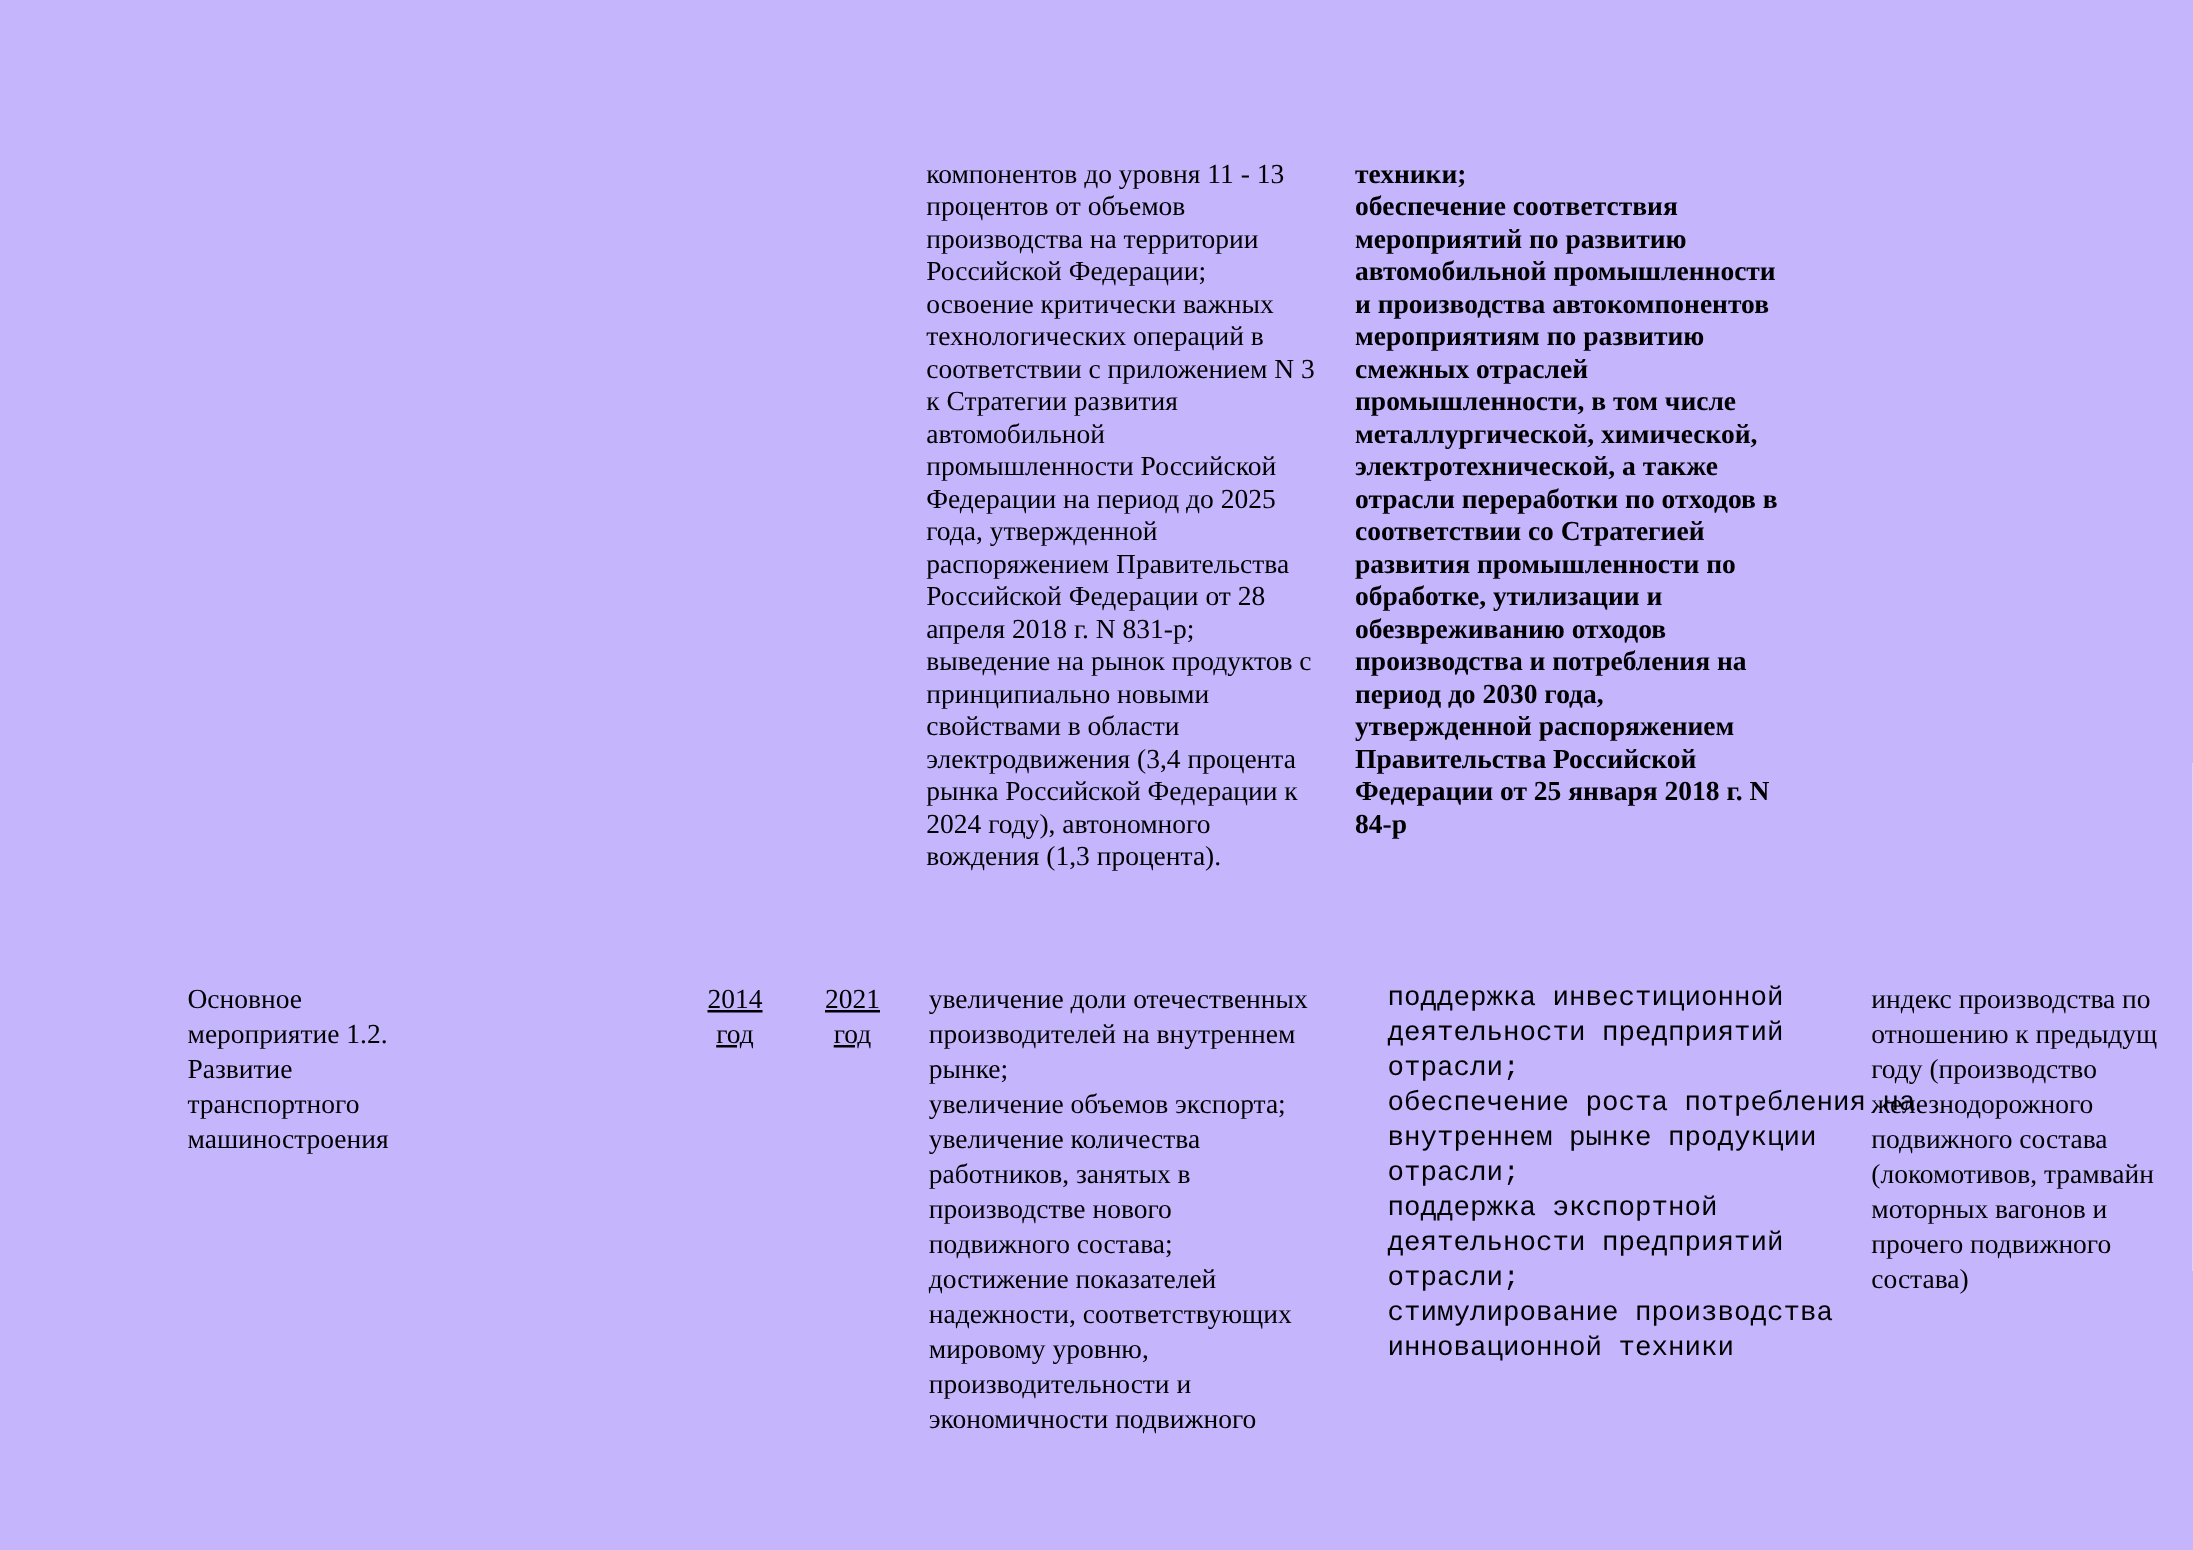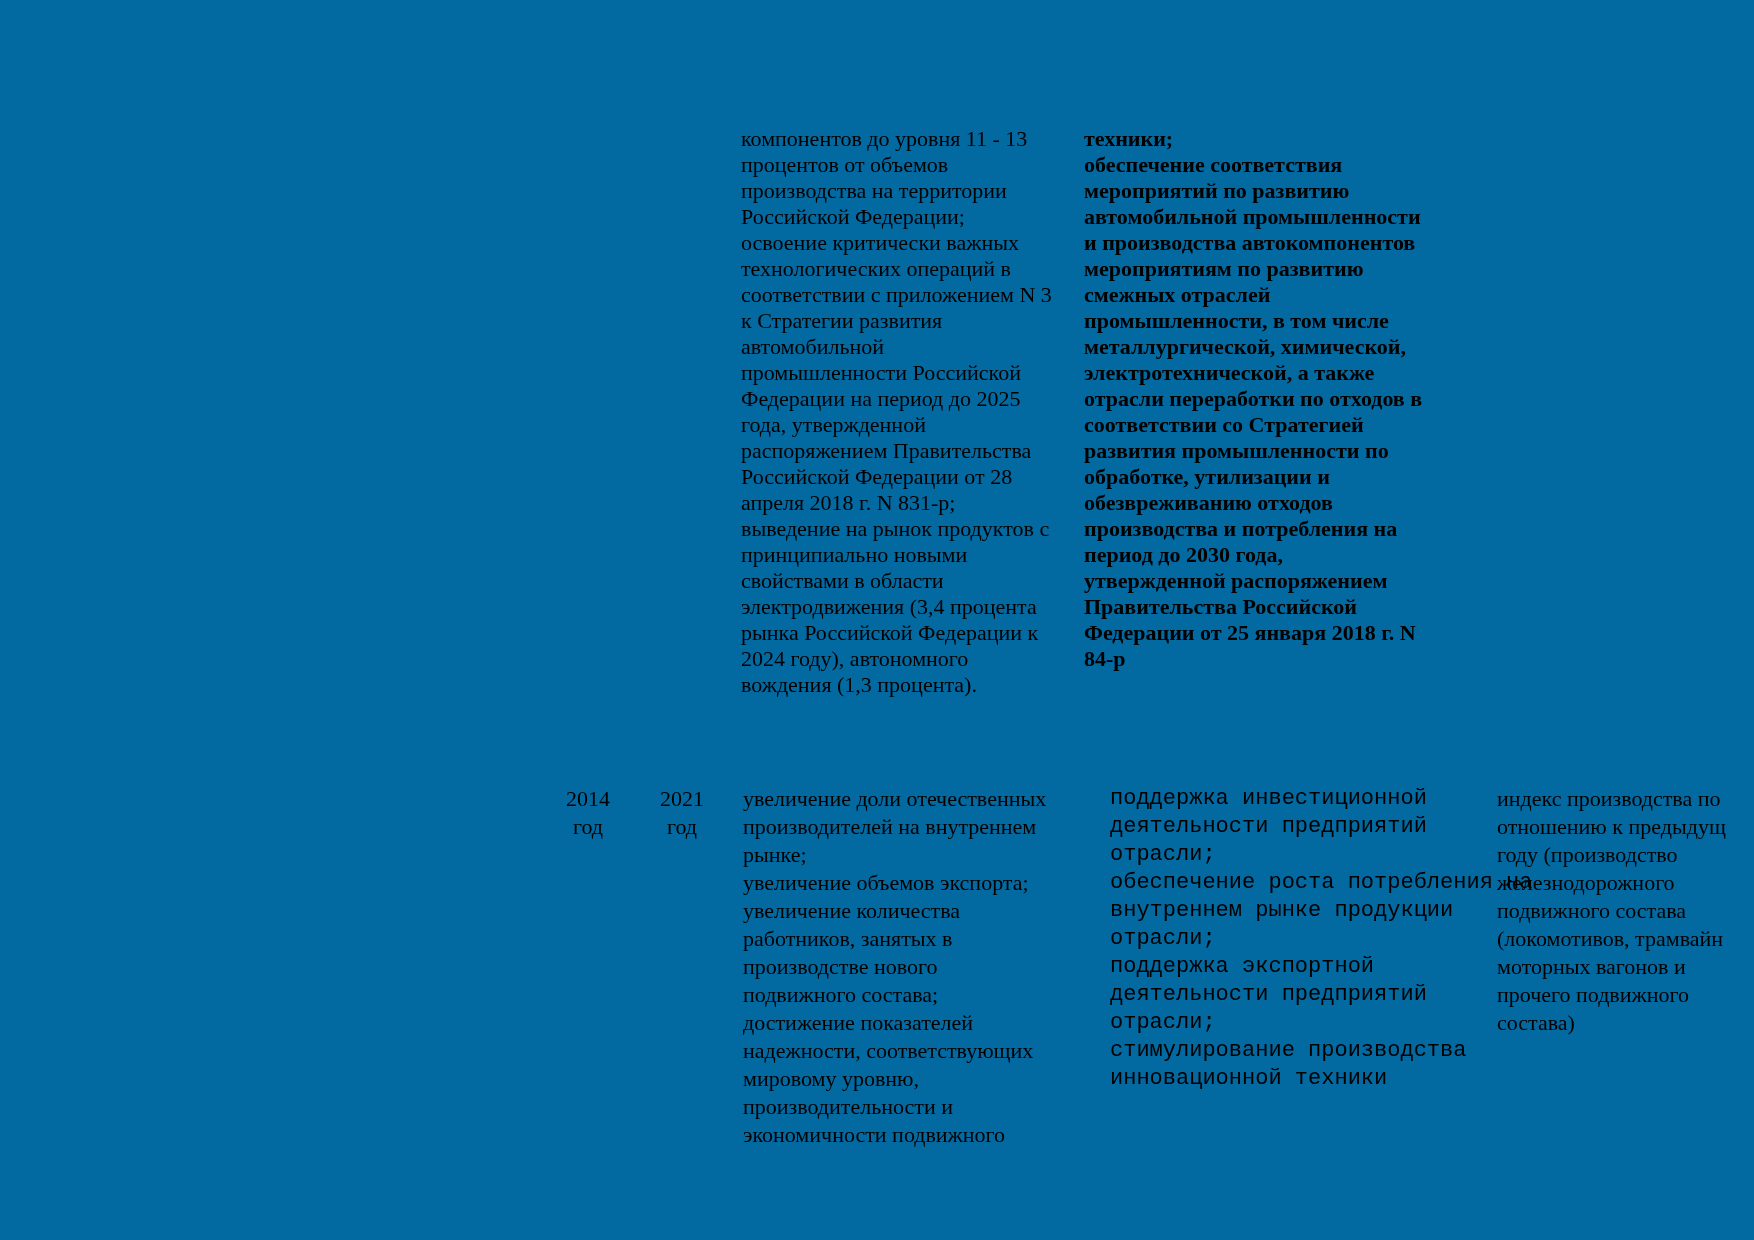--- a/index.html
+++ b/index.html
@@ -13,36 +13,37 @@
     position: relative;
     overflow: hidden;
     font-family: "Liberation Serif", "DejaVu Serif", serif;
     color: #000000;
   }
   .page {
     position: absolute;
     left: 0; top: 0;
     width: 1754px;
     height: 1240px;
-    background: #0369a1;
+    background: #c4b5fd;
   }
   .cell {
     position: absolute;
     white-space: pre-line;
     font-size: 22px;
     color: #000000;
   }
   .row1 {
     line-height: 26px;
   }
   .row2 {
     line-height: 28px;
   }
   .center {
     text-align: center;
+    text-decoration: underline;
   }
 </style>
 </head>
 <body>
 
 <div class="page">
 
   <div class="cell row1" style="left: 741px; top: 126px;">компонентов до уровня 11 - 13
 процентов от объемов
 производства на территории
@@ -81,20 +82,25 @@
 развития промышленности по
 обработке, утилизации и
 обезвреживанию отходов
 производства и потребления на
 период до 2030 года,
 утвержденной распоряжением
 Правительства Российской
 Федерации от 25 января 2018 г. N
 84-р</div>
 
+  <div class="cell row2" style="left: 150px; top: 785px;">Основное
+мероприятие 1.2.
+Развитие
+транспортного
+машиностроения</div>
 
 
   <div class="cell row2 center" style="left: 540px; top: 785px; width: 96px;">2014
 год</div>
 
   <div class="cell row2 center" style="left: 634px; top: 785px; width: 96px;">2021
 год</div>
 
   <div class="cell row2" style="left: 743px; top: 785px;">увеличение доли отечественных
 производителей на внутреннем

